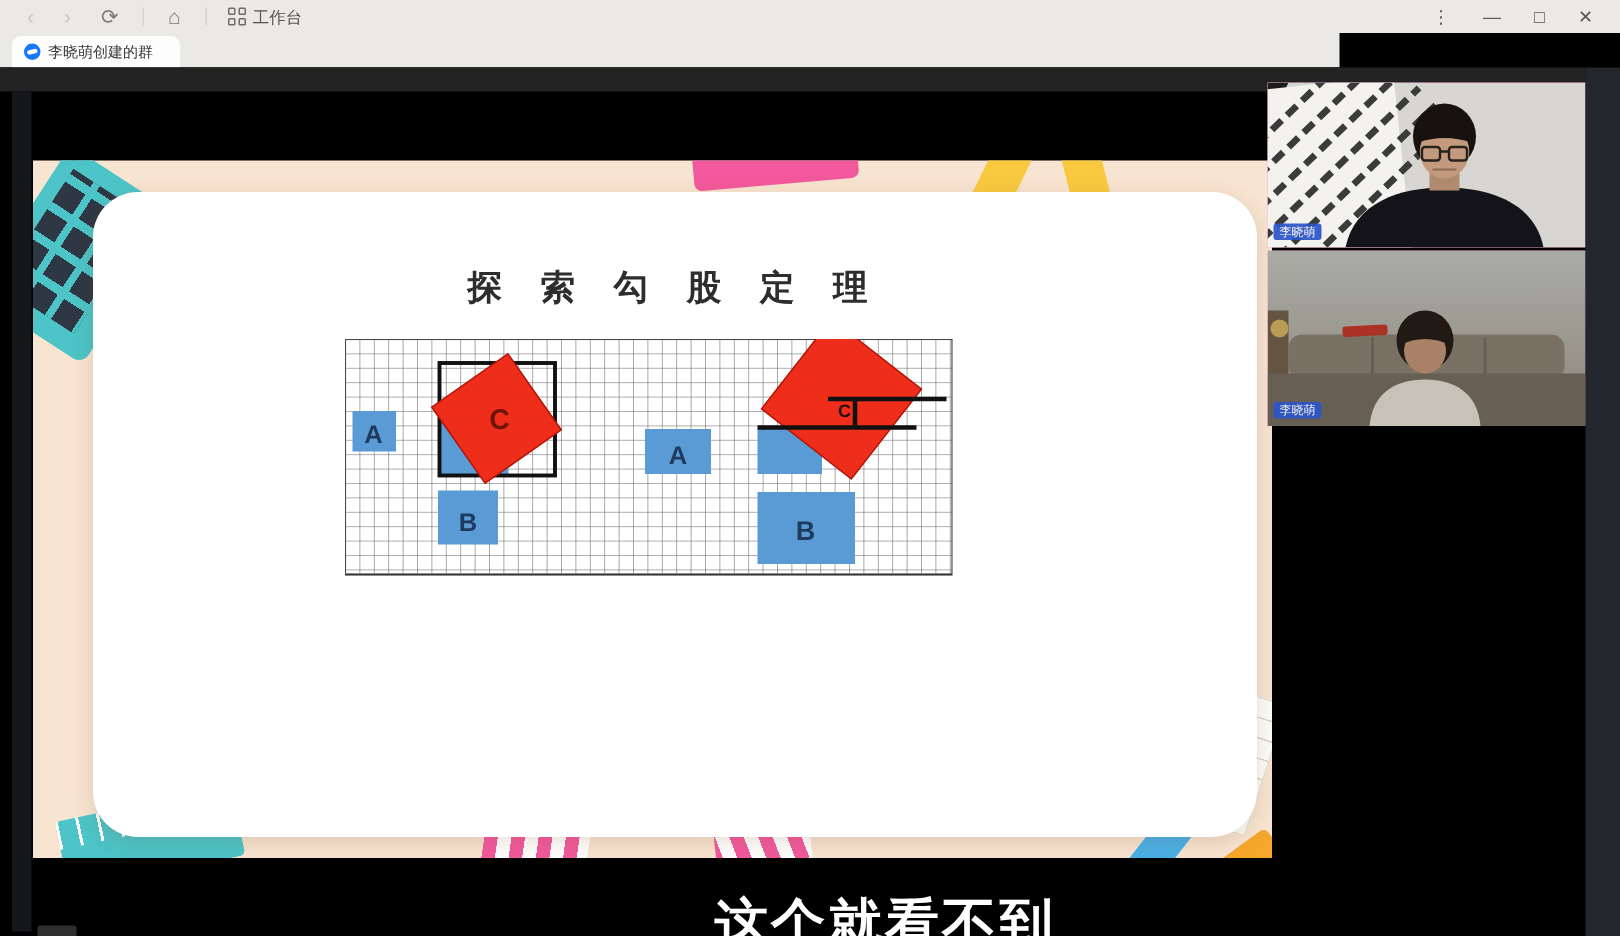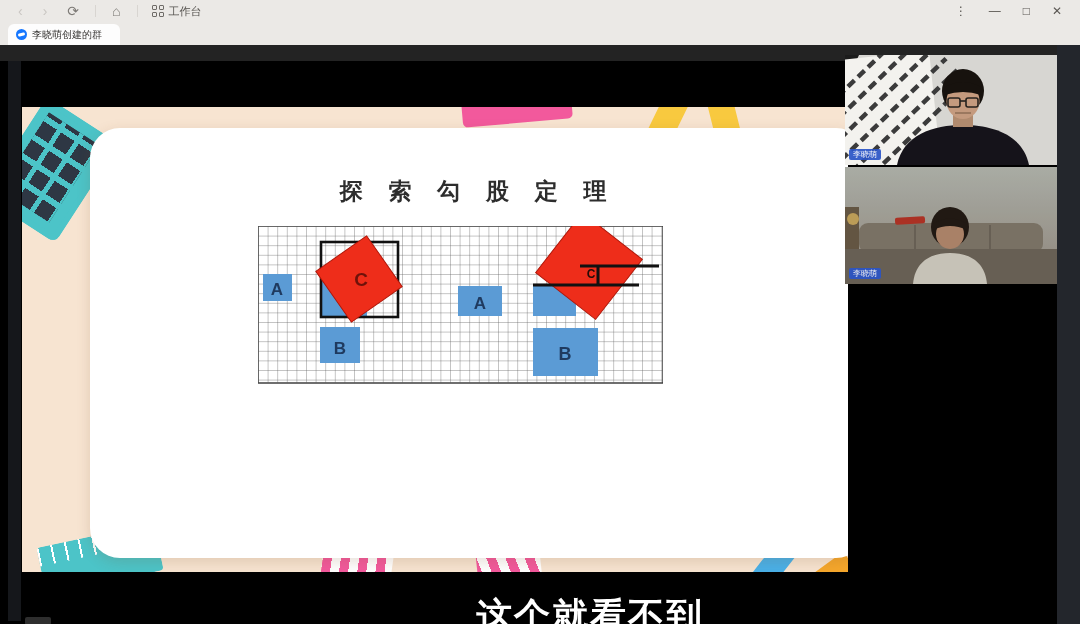--- a/index.html
+++ b/index.html
@@ -12,21 +12,21 @@
               background:#ebe9e6; display:flex; align-items:center; padding:0 8px; }
   .nav-ic { color:#c9c6c2; font-size:14px; margin:0 10px; line-height:20px; }
   .nav-ic.dark { color:#7d7a76; }
   .vdiv { width:1px; height:12px; background:#d8d5d1; margin:0 6px; }
   .grid-ic { display:inline-grid; grid-template-columns:5px 5px; grid-gap:2px; margin:0 5px 0 8px; }
   .grid-ic span { width:5px; height:5px; border:1.4px solid #6f6c68; border-radius:1px; }
   .ws-label { font-size:11px; color:#55524e; }
   .win-controls { margin-left:auto; display:flex; align-items:center; gap:22px; padding-right:10px; }
   .win-controls .wc { color:#5a5znone; color:#5a5753; font-size:12px; line-height:20px; }
 
-  .tabbar { position:absolute; left:0; top:22px; width:1080px; height:23px; background:#ebe9e6; }
+  .tabbar { position:absolute; left:0; top:22px; width:893px; height:23px; background:#ebe9e6; }
   .tab { position:absolute; left:8px; top:2px; width:112px; height:21px; background:#fdfdfd;
          border-radius:6px 6px 0 0; display:flex; align-items:center; padding:0 8px; gap:5px; }
   .tab-ic { width:11px; height:11px; border-radius:50%; background:#1677ff; position:relative; flex:0 0 auto; }
   .tab-ic:after { content:""; position:absolute; left:2px; top:4px; width:7px; height:3px;
                   border-radius:2px; background:#fff; transform:rotate(-12deg); }
   .tab-label { font-size:10px; color:#3a3836; white-space:nowrap; }
 
   
   .stage { position:absolute; left:0; top:45px; width:1080px; height:579px; background:#000; }
   .stage-top-strip { position:absolute; left:0; top:0; width:1057px; height:16px; background:#232323; }
@@ -59,21 +59,21 @@
   .d-pencil-b { left:742px; top:418px; width:24px; height:74px; background:#49b0e8;
                 transform:rotate(38deg); border-radius:4px; }
   .d-pencil-o { left:788px; top:440px; width:24px; height:70px; background:#f5a72c;
                 transform:rotate(54deg); border-radius:4px; }
   .d-paper { left:752px; top:350px; width:72px; height:92px; background:#fdfcf8;
              transform:rotate(18deg); border:1px solid #e7ded2;
              background-image:repeating-linear-gradient(0deg,transparent 0 12px,#d9d2c6 12px 13px); }
 
   
   .card { position:absolute; left:40px; top:21px; width:776px; height:430px; background:#fff;
-          border-radius:30px; box-shadow:0 4px 14px rgba(120,80,40,.18);margin-left:28px; }
+          border-radius:30px; box-shadow:0 4px 14px rgba(120,80,40,.18); }
   .slide-title { position:absolute; left:0; top:48px; width:100%; text-align:center;
                  font-family:"Liberation Serif", serif; font-size:23px; font-weight:600;
                  letter-spacing:10px; color:#2d2d2d; }
   .fig-wrap { position:absolute; left:168px; top:98px; width:405px; height:160px; }
 
   
   .tbl { position:absolute; left:175px; top:274px; border-collapse:collapse;
          font-family:"Liberation Serif", serif; }
   .tbl td, .tbl th { border:1.6px solid #3f3f3f; text-align:center; vertical-align:middle;
                      font-weight:normal; color:#222; }

